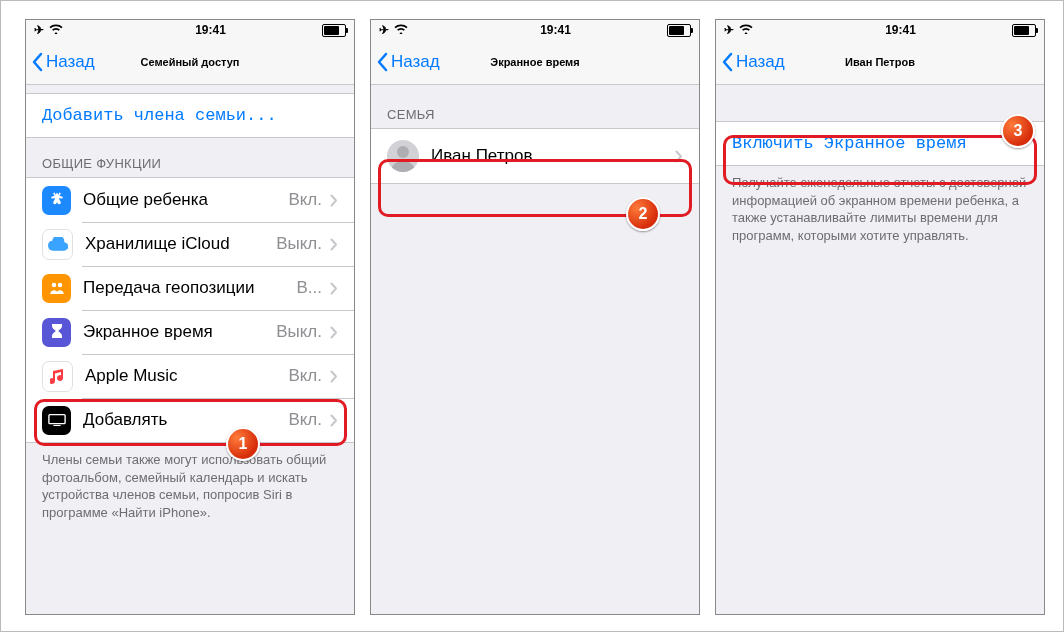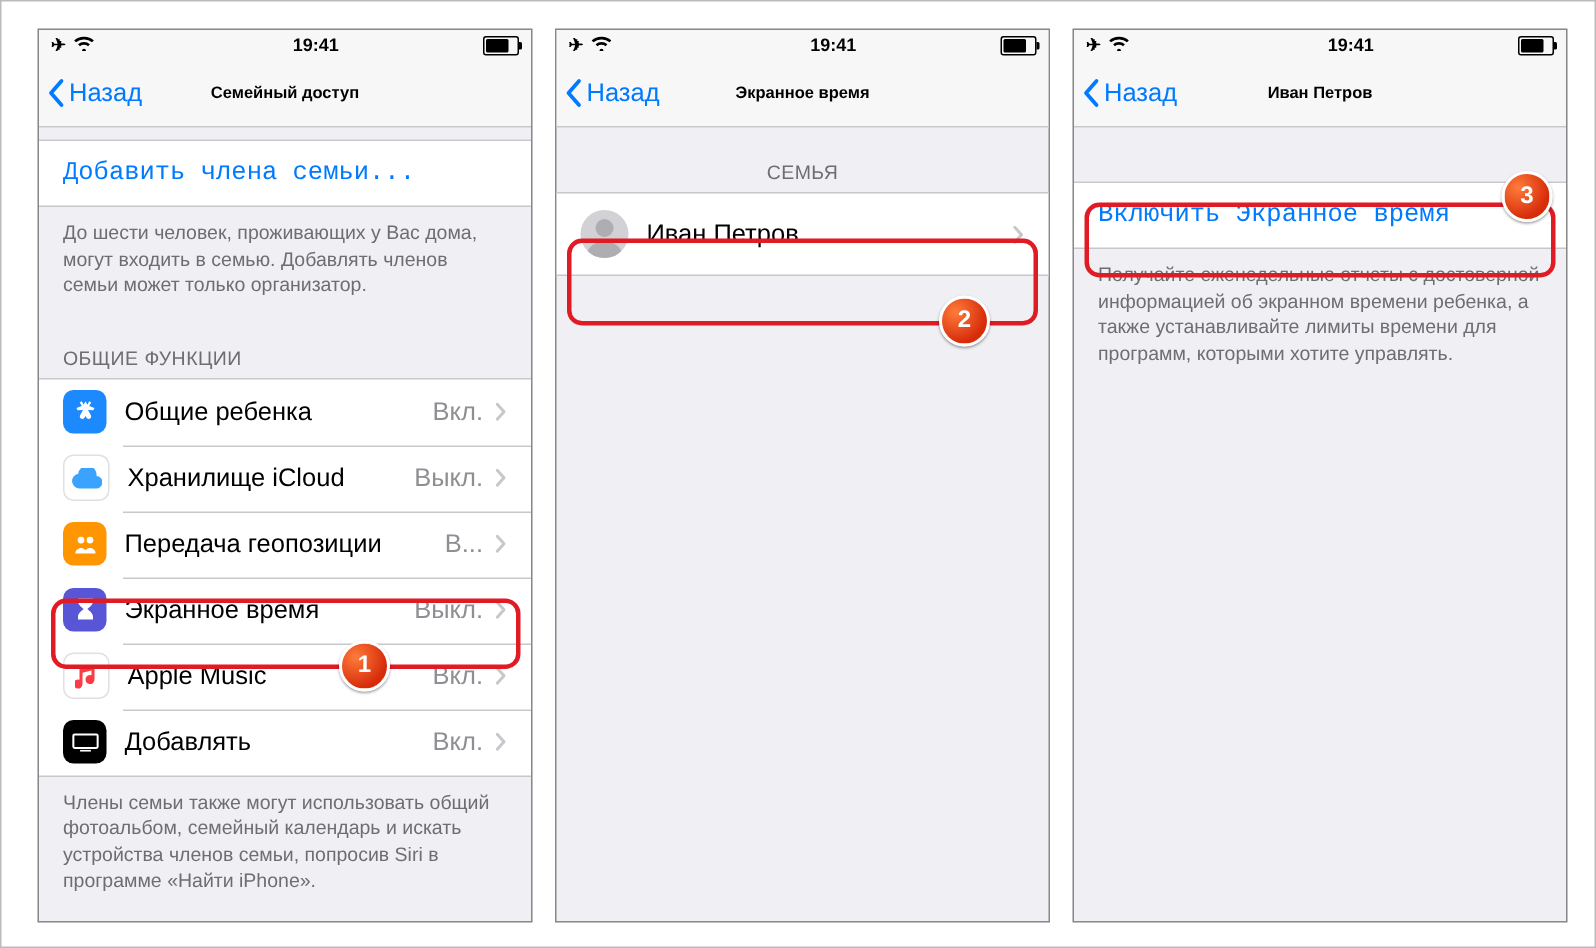--- a/index.html
+++ b/index.html
@@ -107,21 +107,20 @@
   
   .section-header {
     font-size: 13px;
     color: #6D6D72;
     padding: 18px 16px 6px 16px;
     text-transform: uppercase;
     letter-spacing: 0.3px;
   }
   .section-header.small {
     padding-top: 22px;
-    text-align: center;
   }
   .section-footer {
     font-size: 13px;
     color: #6D6D72;
     padding: 8px 16px 14px 16px;
     line-height: 1.35;
   }
   .cell-group {
     background: #fff;
     border-top: 1px solid #c8c7cc;
@@ -265,21 +264,20 @@
               <path fill="none" stroke="#007AFF" stroke-width="2.5" stroke-linecap="round" stroke-linejoin="round" d="M9 2 2 10l7 8"></path>
             </svg>
         </span>
         <span>Назад</span>
       </div>
       <div class="nav-title">Семейный доступ</div>
     </div>
 
     <div style="height:8px"></div>
     <div class="link-cell">Добавить члена семьи...</div>
-    <div class="section-footer">До шести человек, проживающих у Вас дома, могут входить в семью. Добавлять членов семьи может только организатор.</div>
 
     <div class="section-header">ОБЩИЕ ФУНКЦИИ</div>
     <div class="cell-group">
       <div class="cell">
         <div class="icon bg-appstore">
           <svg width="18" height="18" viewBox="0 0 24 24">
               <path fill="#fff" d="M12 2l1.7 3 1.6-3 1.8 1-1.8 3.2L20 8l-1 2-4.8-.2 2.6 4.6c.8 1.5-.2 3.3-1.9 3.3-1 0-1.7-.5-2.1-1.3L12 15l-.8 1.4c-.4.8-1.1 1.3-2.1 1.3-1.7 0-2.7-1.8-1.9-3.3L9.8 9.8 5 10l-1-2 4.7-1.8L6.9 3l1.8-1 1.6 3L12 2z"></path>
             </svg>
         </div>
         <div class="label">Общие ребенка</div>

